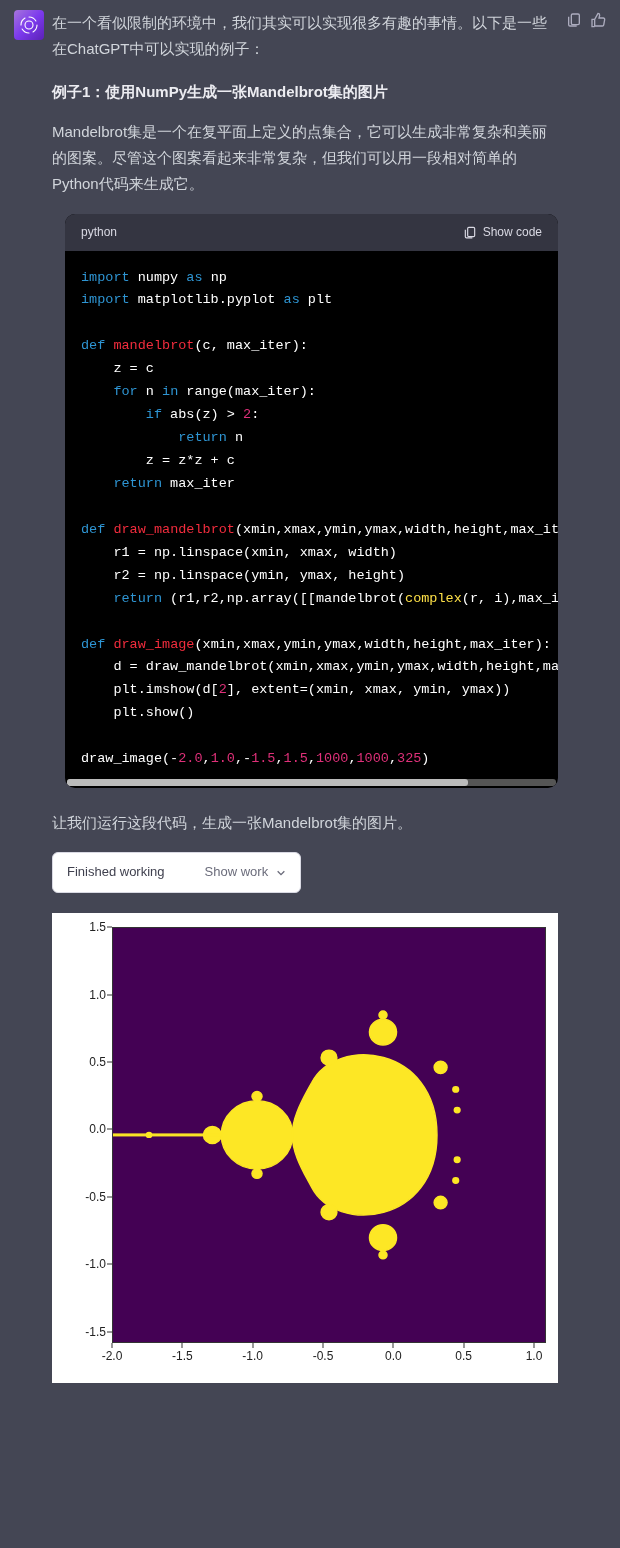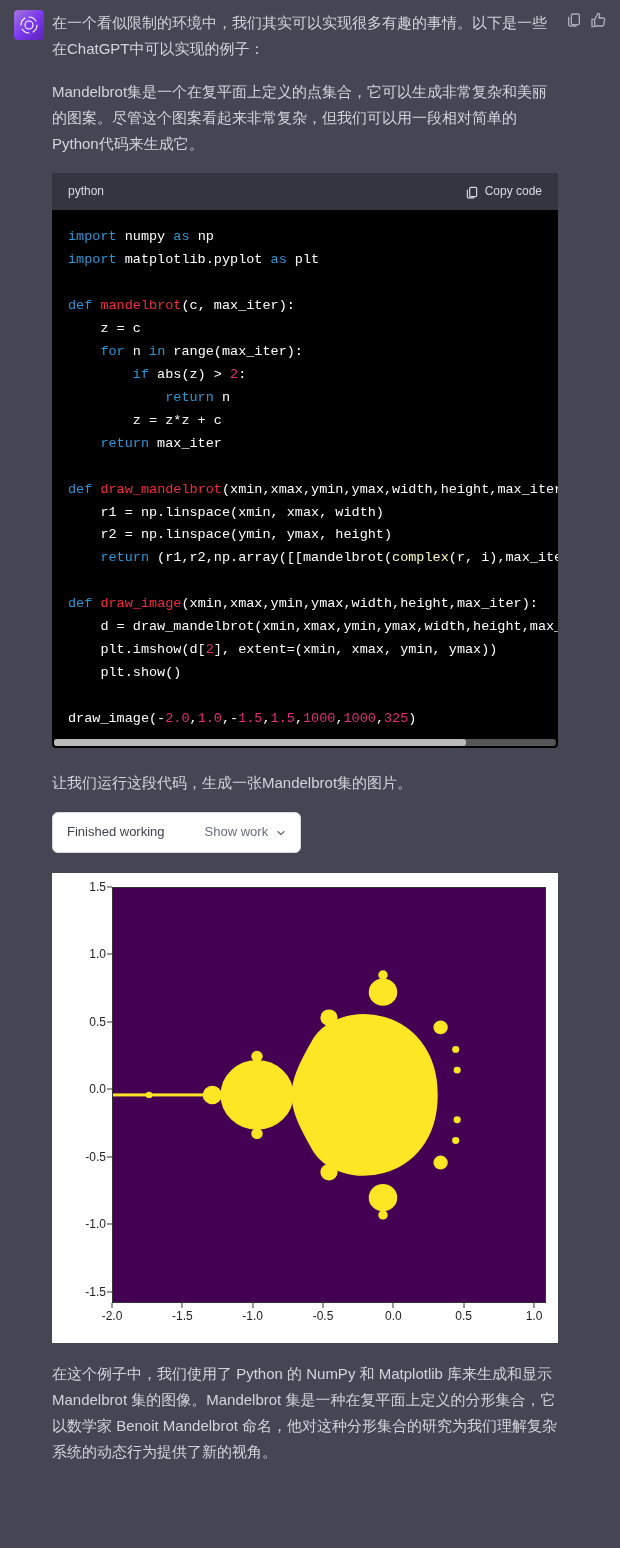--- a/index.html
+++ b/index.html
@@ -18,38 +18,38 @@
     display: flex; align-items: center; justify-content: center;
     flex-shrink: 0;
   }
   .avatar svg { width: 20px; height: 20px; }
   .content { flex: 1; min-width: 0; }
   .actions { display: flex; gap: 8px; color: #acacbe; flex-shrink: 0; padding-top: 2px;}
   .actions .ico { width: 16px; height: 16px; cursor: pointer; }
   p { margin-bottom: 16px; color: #d1d5db; }
   strong.h { display:block; font-weight: 700; color: #ececf1; margin: 4px 0 14px 0; font-size: 15px;}
   .codeblock {
-    background: #000; border-radius: 4px; overflow: hidden; margin: 14px 0 22px 0;
+    background: #000; border-radius: 10px; overflow: hidden; margin: 14px 0 22px 13px;
   }
   .codehead {
     background: #343541; color: #d9d9e3; font-size: 12px;
     display: flex; justify-content: space-between; align-items: center;
     padding: 8px 16px;
   }
   .copybtn { display: flex; align-items: center; gap: 6px; cursor: pointer; color:#d9d9e3;}
   .copybtn svg { width: 14px; height: 14px; }
   pre {
     padding: 16px 16px 8px 16px; overflow-x: auto; white-space: pre;
     font-family: Liberation Mono, monospace; font-size: 13.5px; line-height: 1.7;
     color: #fff;
   }
   pre .kw  { color: #2e95d3; }   
   pre .fn  { color: #f22c3d; }   
   pre .num { color: #df3079; }   
-  pre .bl  { color: #fef9c3; }   
+  pre .bl  { color: #fde047; }   
   .hscroll { height: 7px; background:#555; margin:0 2px 2px 2px; border-radius:3px; position:relative;}
   .hscroll .thumb { position:absolute; left:0; top:0; height:7px; width:82%; background:#bbb; border-radius:3px;}
 
   .finished {
     display:inline-flex; align-items:center; gap: 40px;
     background:#fff; border:1px solid #d9d9e3; border-radius:6px;
     padding: 8px 14px; font-size: 13px; color:#40414f; margin-bottom: 20px;
   }
   .finished .show { display:flex; align-items:center; gap:8px; color:#6b6c7b; cursor:pointer;}
   .chev { width:10px; height:10px; }
@@ -83,32 +83,33 @@
         <path d="M20 36 a16 16 0 0 1 -13.8 -8"></path>
         <path d="M4 20 a16 16 0 0 1 8 -13.8"></path>
       </g>
     </svg>
   </div>
 
   <div class="content">
 
     <p>在一个看似限制的环境中，我们其实可以实现很多有趣的事情。以下是一些在ChatGPT中可以实现的例子：</p>
 
+    <strong class="h">例子1：使用NumPy生成一张Mandelbrot集的图片</strong>
 
     <p>Mandelbrot集是一个在复平面上定义的点集合，它可以生成非常复杂和美丽的图案。尽管这个图案看起来非常复杂，但我们可以用一段相对简单的Python代码来生成它。</p>
 
     <div class="codeblock">
       <div class="codehead">
         <span>python</span>
         <span class="copybtn">
           <svg viewBox="0 0 24 24" fill="none" stroke="currentColor" stroke-width="2">
             <rect x="8" y="4" width="12" height="16" rx="2"></rect>
             <path d="M4 8v12a2 2 0 0 0 2 2h10"></path>
           </svg>
-          <span>Copy code</span>
+          <span>Show code</span>
         </span>
       </div>
       <pre><span class="kw">import</span> numpy <span class="kw">as</span> np
 <span class="kw">import</span> matplotlib.pyplot <span class="kw">as</span> plt
 
 <span class="kw">def</span> <span class="fn">mandelbrot</span>(c, max_iter):
     z = c
     <span class="kw">for</span> n <span class="kw">in</span> range(max_iter):
         <span class="kw">if</span> abs(z) &gt; <span class="num">2</span>:
             <span class="kw">return</span> n
@@ -202,21 +203,20 @@
         <div class="xtick" style="left: 271px;">-0.5</div>
         <div class="xmark" style="left: 271px;"></div>
         <div class="xtick" style="left: 341.333px;">0.0</div>
         <div class="xmark" style="left: 341.333px;"></div>
         <div class="xtick" style="left: 411.667px;">0.5</div>
         <div class="xmark" style="left: 411.667px;"></div>
         <div class="xtick" style="left: 482px;">1.0</div>
         <div class="xmark" style="left: 482px;"></div>
       </div>
 
-    <p>在这个例子中，我们使用了 Python 的 NumPy 和 Matplotlib 库来生成和显示 Mandelbrot 集的图像。Mandelbrot 集是一种在复平面上定义的分形集合，它以数学家 Benoit Mandelbrot 命名，他对这种分形集合的研究为我们理解复杂系统的动态行为提供了新的视角。</p>
 
   </div>
 
   <div class="actions">
     <svg class="ico" viewBox="0 0 24 24" fill="none" stroke="currentColor" stroke-width="2" title="Copy">
       <rect x="8" y="3" width="12" height="16" rx="2"></rect>
       <path d="M4 7v12a2 2 0 0 0 2 2h10"></path>
     </svg>
     <svg class="ico" viewBox="0 0 24 24" fill="none" stroke="currentColor" stroke-width="2" title="Like">
       <path d="M7 22V11l5-9c1.5 0 2.5 1.2 2.5 2.7L13.5 9H20a2 2 0 0 1 2 2.3l-1.4 8a2 2 0 0 1-2 1.7H7z"></path>

